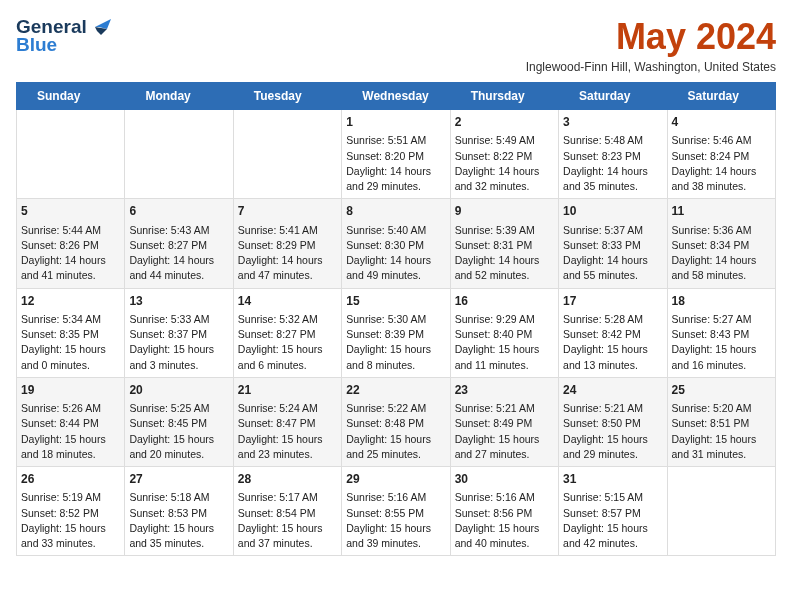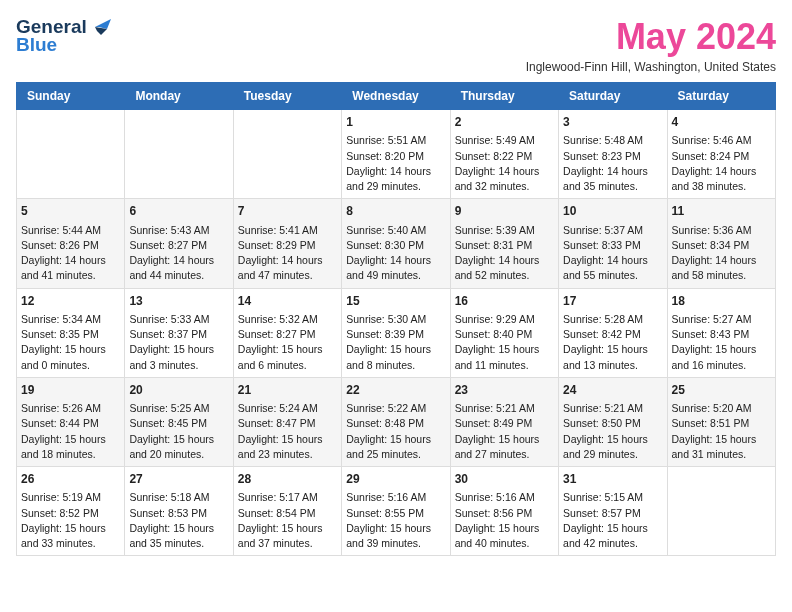--- a/index.html
+++ b/index.html
@@ -20,39 +20,39 @@
       display: flex;
       flex-direction: column;
       align-items: flex-start;
     }
     .title-block {
       text-align: right;
     }
     .main-title {
       font-size: 36px;
       font-weight: bold;
-      color: #ec4899;
+      color: #c2410c;
     }
     .subtitle {
       font-size: 12px;
       color: #333;
       margin-top: 2px;
     }
     table {
       width: 100%;
       border-collapse: collapse;
       margin-top: 8px;
       font-size: 11px;
     }
     thead tr {
       background: #2d6db5;
       color: #fff;
     }
     thead th {
-      padding: 6px 10px;
+      padding: 6px 20px;
       text-align: left;
       font-size: 12px;
       font-weight: bold;
       border: 1px solid #2d6db5;
     }
     tbody tr {
       border-bottom: 1px solid #ccc;
     }
     tbody td {
       vertical-align: top;

